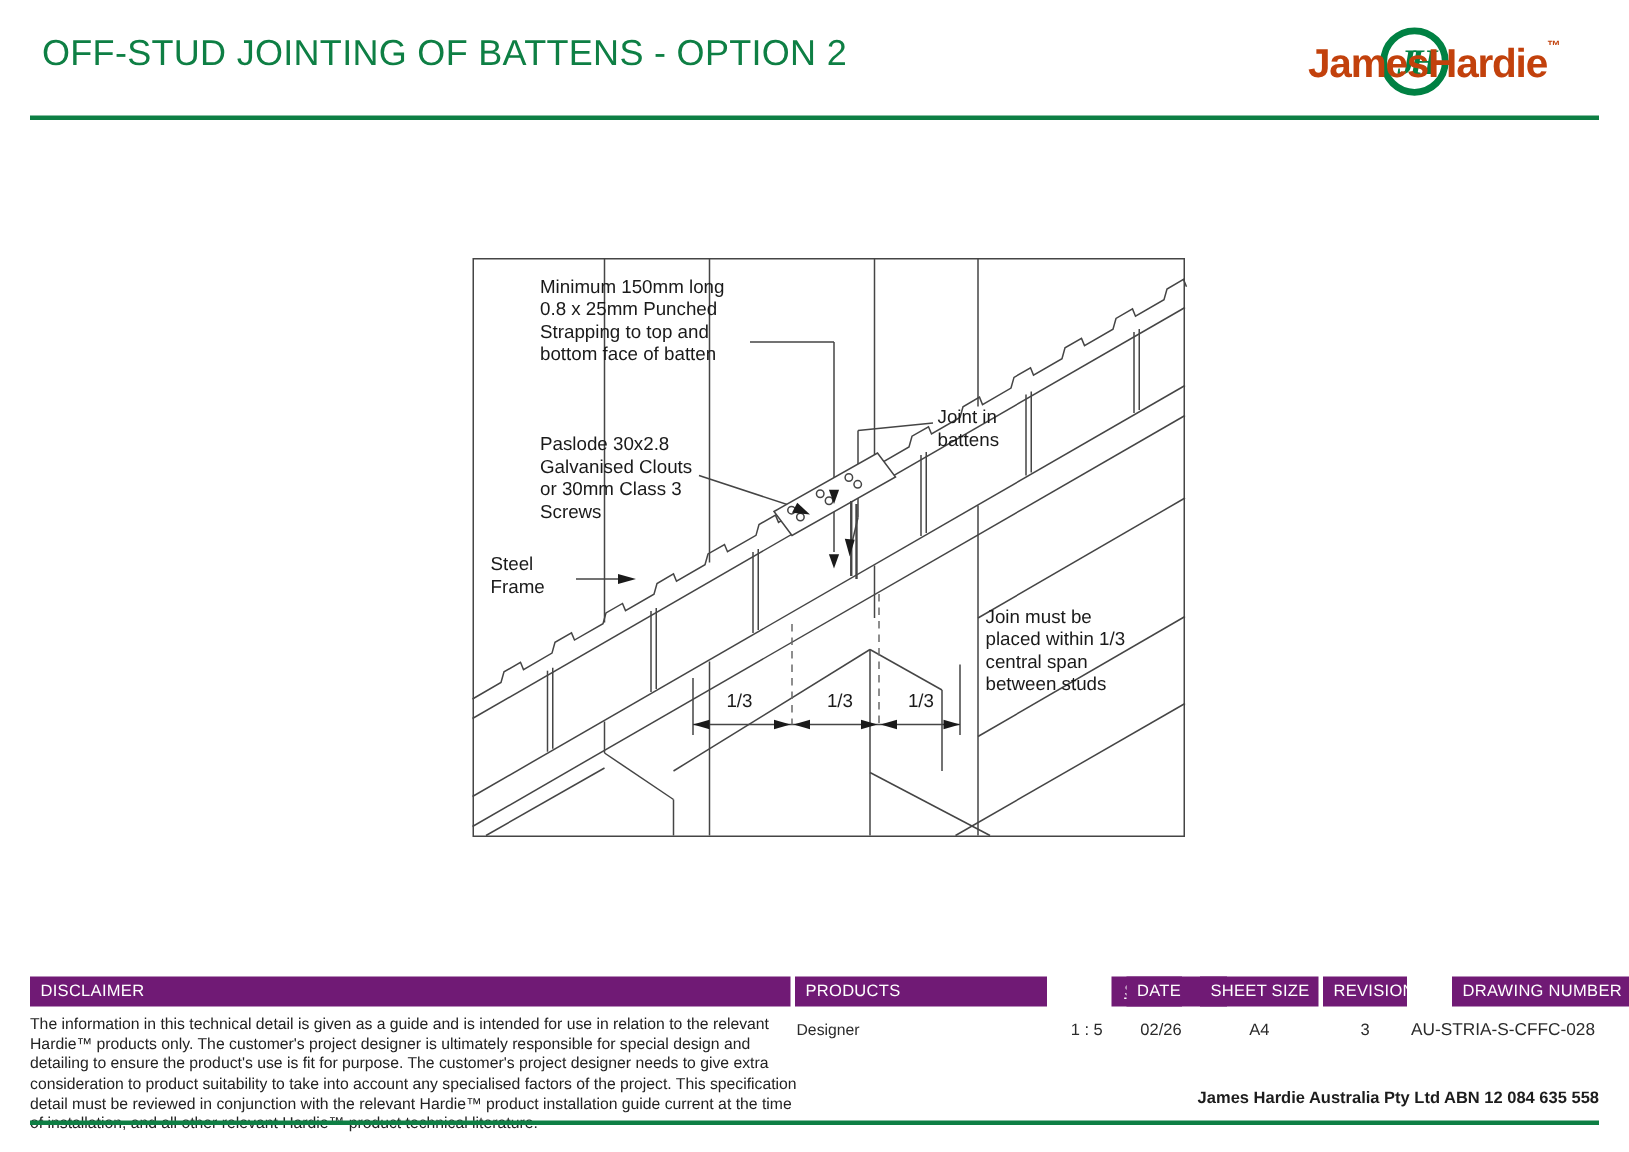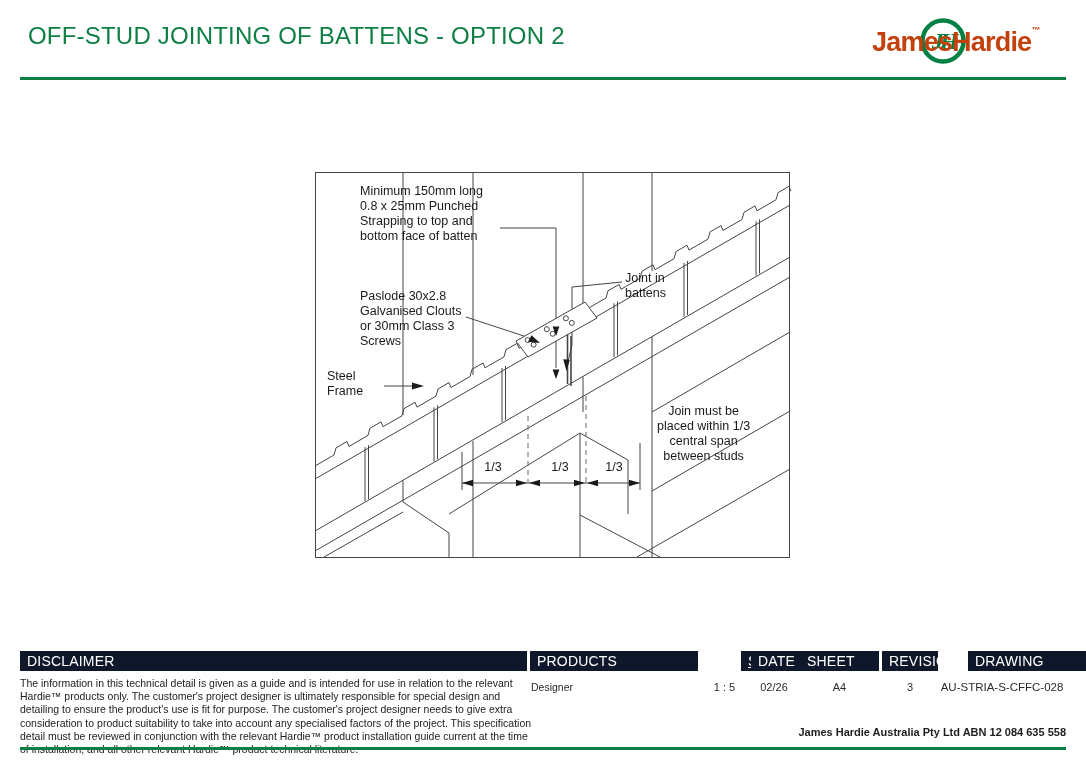--- a/index.html
+++ b/index.html
@@ -11,33 +11,33 @@
   #header-rule{left:20px;top:77px;width:1046px;height:3px;background:#0e7f44;}
   #logo{left:816px;top:15px;width:260px;height:52px;}
   #logo-word{left:872px;top:25px;font-size:27px;font-weight:bold;color:#c2410c;letter-spacing:-.8px;white-space:nowrap;}
   #logo-word sup{font-size:9px;font-weight:bold;vertical-align:18px;letter-spacing:0;}
   
   .ann{font-size:12.5px;line-height:15px;color:#1a1a1a;white-space:nowrap;}
   #ann-strapping{left:360px;top:184px;}
   #ann-paslode{left:360px;top:289px;}
   #ann-joint{left:625px;top:271px;}
   #ann-steel{left:327px;top:369px;}
-  #ann-join-must{left:657px;top:404px;text-align:center;}
+  #ann-join-must{left:657px;top:404px;}
   
   #dwg{left:0;top:0;}
   #dwg line,#dwg path,#dwg rect,#dwg circle{stroke:#454545;stroke-width:1;fill:none;}
   #dwg .thick{stroke-width:1.6;}
   #dwg .dash{stroke:#6a6a6a;stroke-dasharray:5 4;}
   #dwg polygon{fill:#1a1a1a;stroke:none;}
   #dwg circle{fill:#ffffff;}
   #dwg .plate{fill:#ffffff;}
   #dwg text{fill:#1a1a1a;font-size:12.5px;stroke:none;
             font-family:"Liberation Sans","DejaVu Sans",sans-serif;text-anchor:middle;}
   
-  .band{top:651px;height:20px;background:#0f172a;color:#ffffff;font-size:14px;
+  .band{top:651px;height:20px;background:#701a75;color:#ffffff;font-size:11px;
         line-height:20px;padding-left:7px;box-sizing:border-box;letter-spacing:.2px;}
   .fval{top:681px;font-size:11px;color:#2b2b2b;text-align:center;}
   #disclaimer-text{left:20px;top:677px;width:512px;font-size:10.5px;line-height:13.2px;color:#222222;}
   #products-value{left:531px;top:681px;font-size:10.5px;color:#2b2b2b;text-align:left;}
   #abn{left:700px;top:726px;width:366px;text-align:right;font-size:11px;font-weight:bold;color:#1c1c1c;white-space:nowrap;}
   #footer-rule{left:20px;top:747px;width:1046px;height:3px;background:#0e7f44;}
 </style>
 </head>
 <body>
 

